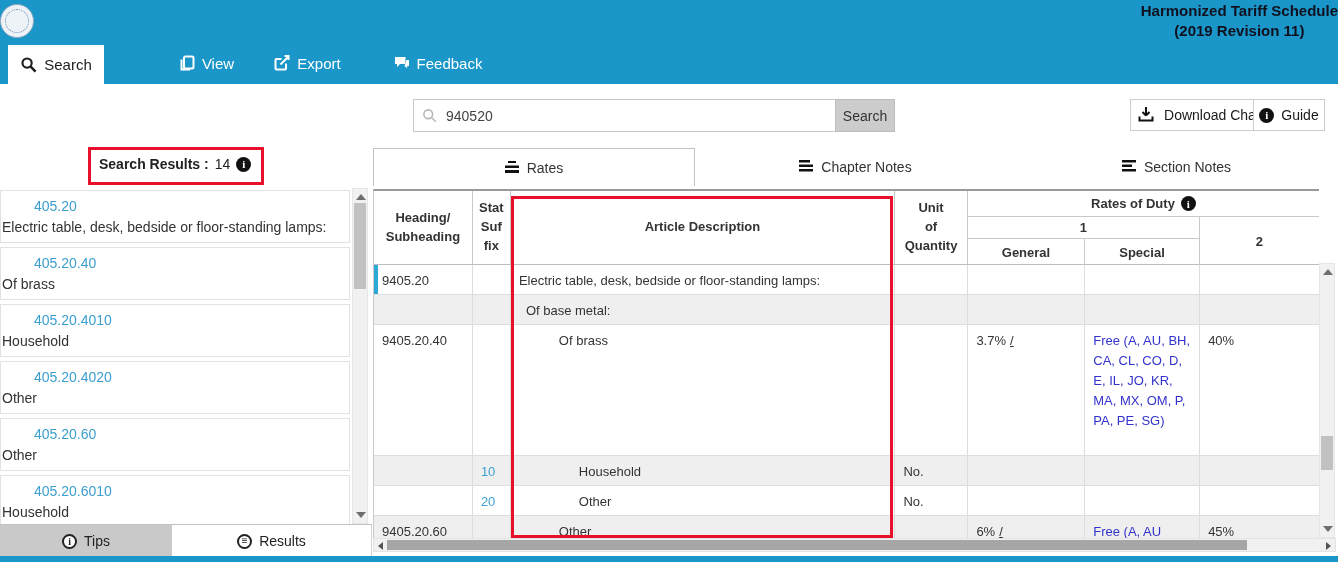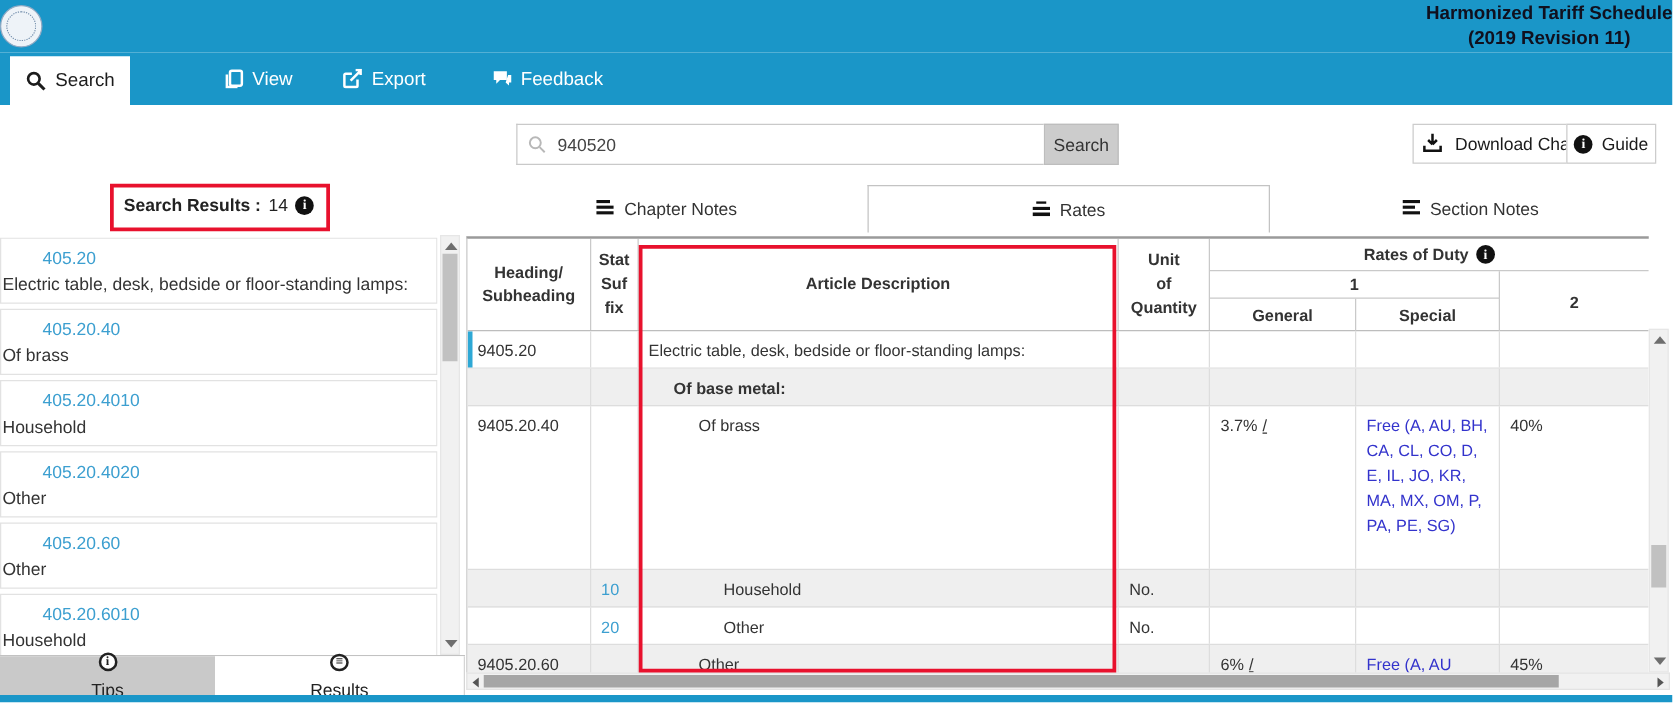--- a/index.html
+++ b/index.html
@@ -92,21 +92,21 @@
   .hscroll {
     position:absolute; left:373px; top:538px; width:963px; height:14px; background:#f1f1f1; border:1px solid #e3e3e3;
   }
   .hs-arrow { position:absolute; top:3px; width:0; height:0; cursor:pointer; }
   .hs-left { left:4px; border-top:4px solid transparent; border-bottom:4px solid transparent; border-right:5px solid #555; }
   .hs-right { right:4px; border-top:4px solid transparent; border-bottom:4px solid transparent; border-left:5px solid #555; }
   .hs-thumb { position:absolute; left:13px; top:1px; width:860px; height:10px; background:#a6a6a6; cursor:pointer; }
   
   .side-footer { position:absolute; left:0; top:524px; width:372px; height:32px; display:flex; border-top:1px solid #c2c2c2; }
   .side-footer .f-btn {
-    display:flex; align-items:center; justify-content:center; gap:7px; font-size:14px; color:#222; cursor:pointer; height:32px;flex-direction:column;
+    display:flex; align-items:center; justify-content:center; gap:7px; font-size:14px; color:#222; cursor:pointer; height:32px;
   }
   .f-tips { width:172px; background:#c9c9c9; }
   .f-results { width:200px; background:#fff; border-right:1px solid #d5d5d5; }
   .bottom-strip { position:absolute; left:0; top:556px; width:1338px; height:6px; background:#1a96c8; }
   
   .content-tabs { position:absolute; left:373px; top:148px; width:965px; height:38px; display:flex; }
   .c-tab {
     display:flex; align-items:center; justify-content:center; gap:8px; font-size:14px; color:#333; cursor:pointer; height:38px;
   }
   .c-tab.selected { width:322px; border:1px solid #c3c3c3; border-bottom:none; background:#fff; }
@@ -134,21 +134,21 @@
   .trow { position:relative; display:flex; border-bottom:1px solid #ddd; font-size:13px; color:#333; }
   .trow.gray { background:#efefef; }
   .td { border-right:1px solid #ddd; padding:6px 4px 2px 8px; line-height:20px; overflow:hidden; }
   .td-heading { width:99px; }
   .td-stat { width:38px; }
   .td-desc { width:385px; }
   .td-unit { width:73px; }
   .td-general { width:117px; }
   .td-special { width:115px; }
   .td-two { width:119px; border-right:none; }
-  .ind1 { padding-left:28px;font-weight:bold; } .ind2 { padding-left:48px; } .ind3 { padding-left:68px; }
+  .ind1 { padding-left:15px; } .ind2 { padding-left:48px; } .ind3 { padding-left:68px; }
   .r-h30 { height:30px; } .r-h131 { height:131px; } .r-last { height:37px; }
   .sel-accent { position:absolute; left:0; top:0; width:4px; height:100%; background:#2ea8d5; }
   .stat-link { color:#3c9fd0; text-decoration:none; cursor:pointer; }
   .fn-link { color:#333; text-decoration:underline; cursor:pointer; margin-left:4px; }
   .special-link { color:#3333cc; text-decoration:none; cursor:pointer; }
   svg { flex:0 0 auto; }
 </style>
 </head>
 <body>
 
@@ -273,39 +273,39 @@
     <span>Tips</span>
   </div>
   <div class="f-btn f-results">
     <span class="list-o"></span>
     <span>Results</span>
   </div>
 </div>
 <div class="bottom-strip"></div>
 
 <div class="content-tabs">
+  <div class="c-tab selected">
+    <span class="bars">
+      <svg width="14" height="12" viewBox="0 0 14 12">
+          <rect x="3" y="0" width="8" height="2" fill="#111"></rect>
+          <rect x="0" y="4.5" width="14" height="2.5" fill="#111"></rect>
+          <rect x="0" y="9" width="14" height="3" fill="#111"></rect>
+        </svg>
+    </span>
+    <span>Rates</span>
+  </div>
   <div class="c-tab plain">
     <span class="bars">
       <svg width="14" height="12" viewBox="0 0 14 12">
           <rect x="0" y="0" width="11" height="2.5" fill="#111"></rect>
           <rect x="0" y="4.5" width="14" height="2.5" fill="#111"></rect>
           <rect x="0" y="9" width="14" height="2.5" fill="#111"></rect>
         </svg>
     </span>
     <span>Chapter Notes</span>
-  </div>
-  <div class="c-tab selected">
-    <span class="bars">
-      <svg width="14" height="12" viewBox="0 0 14 12">
-          <rect x="3" y="0" width="8" height="2" fill="#111"></rect>
-          <rect x="0" y="4.5" width="14" height="2.5" fill="#111"></rect>
-          <rect x="0" y="9" width="14" height="3" fill="#111"></rect>
-        </svg>
-    </span>
-    <span>Rates</span>
   </div>
   <div class="c-tab plain">
     <span class="bars">
       <svg width="14" height="12" viewBox="0 0 14 12">
           <rect x="0" y="0" width="14" height="2.5" fill="#111"></rect>
           <rect x="0" y="4.5" width="10" height="2.5" fill="#111"></rect>
           <rect x="0" y="9" width="14" height="2.5" fill="#111"></rect>
         </svg>
     </span>
     <span>Section Notes</span>

